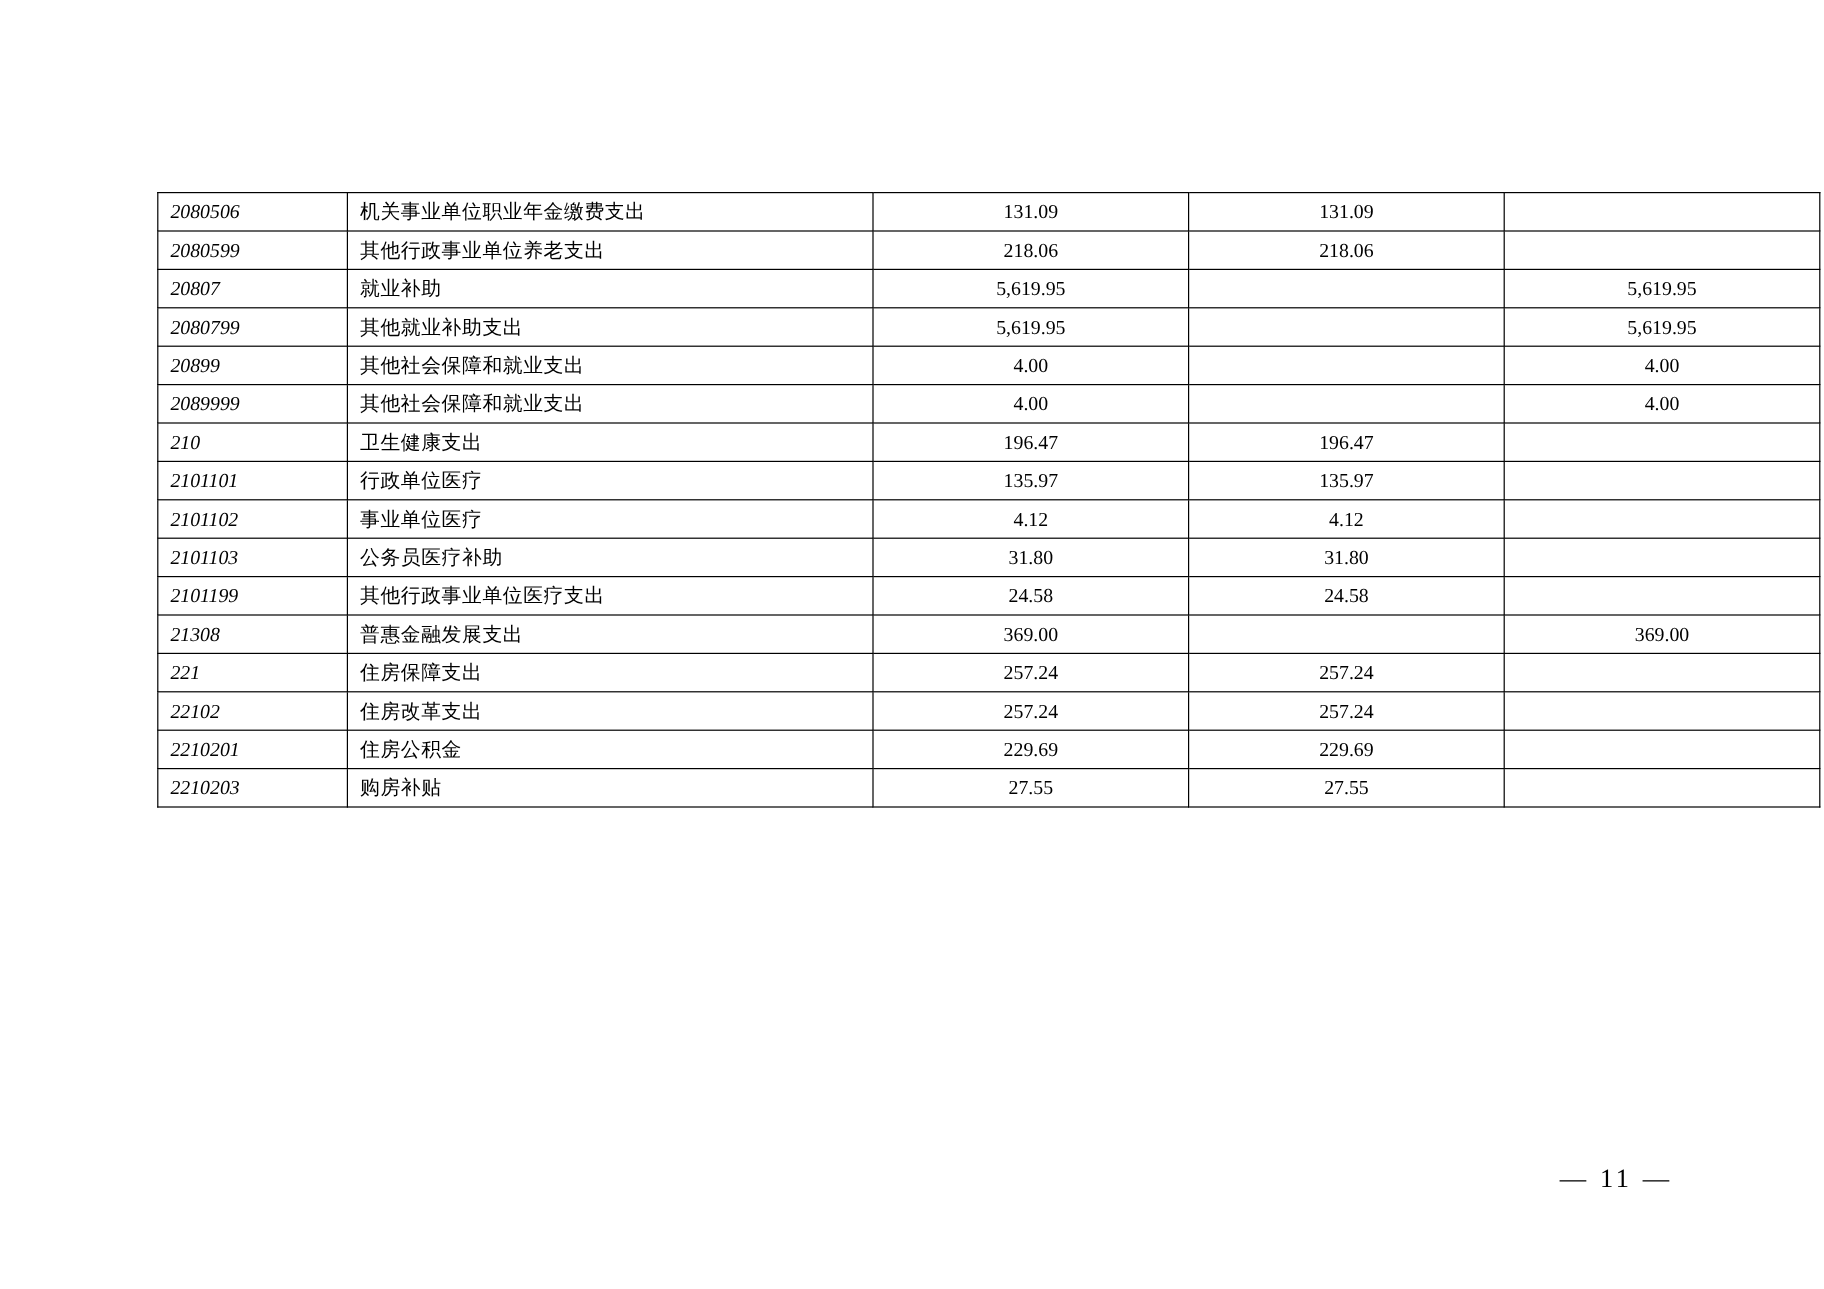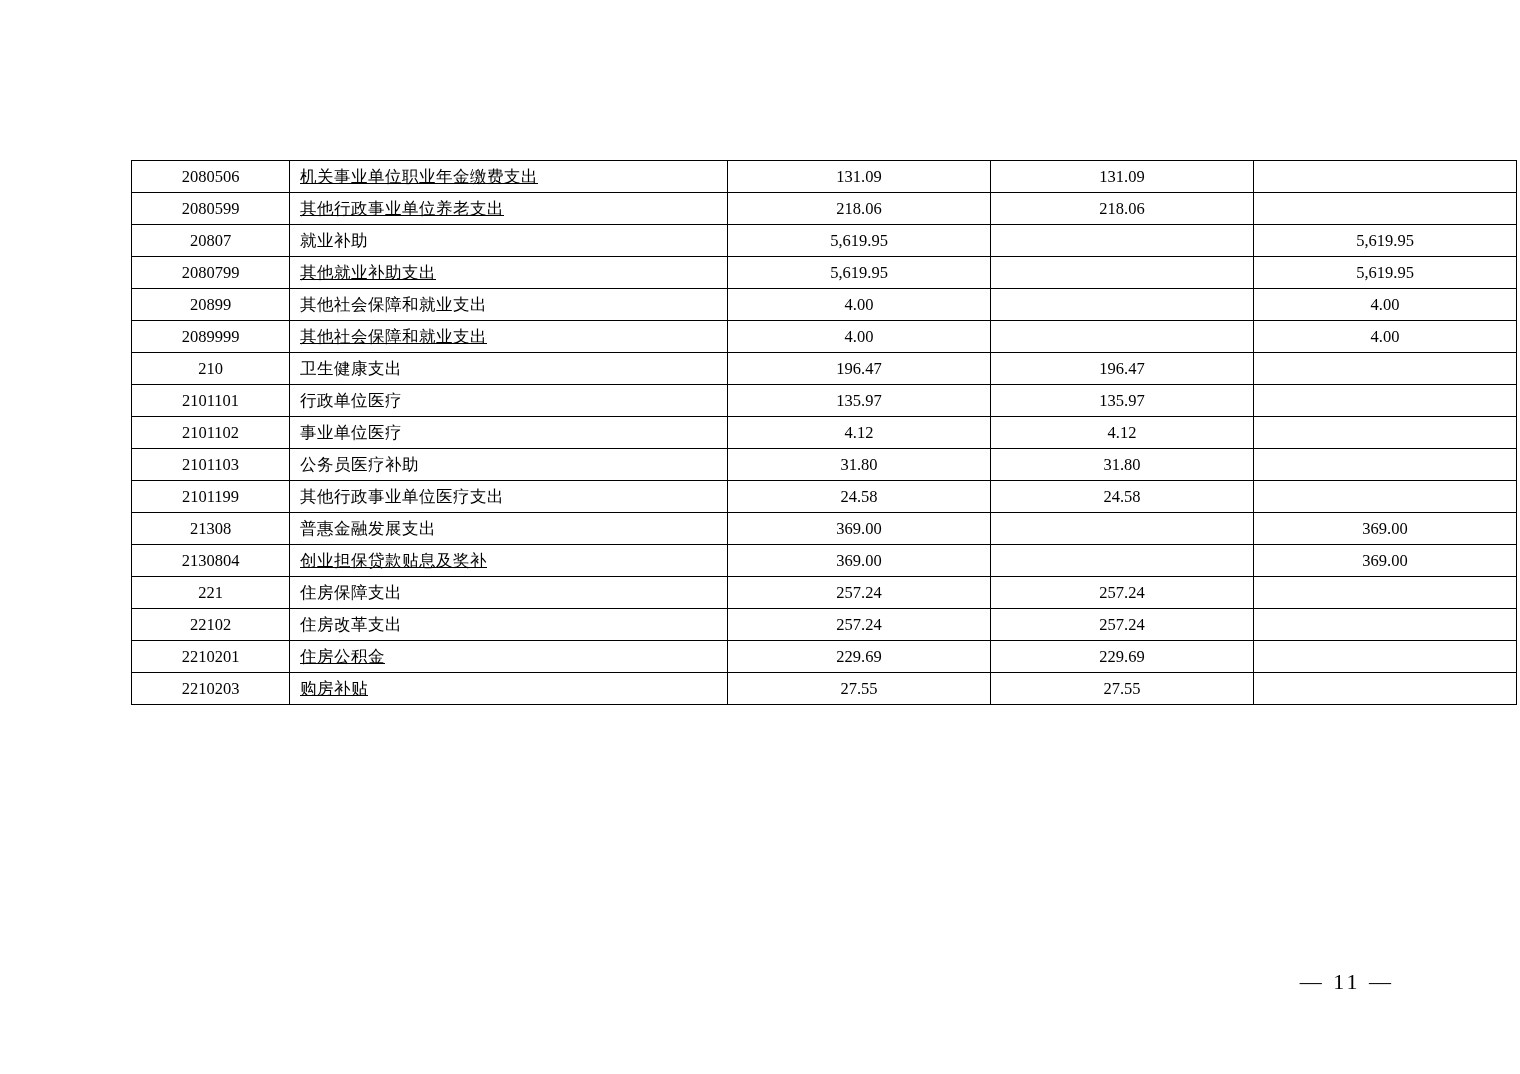--- a/index.html
+++ b/index.html
@@ -35,35 +35,36 @@
     height: 31px;
     padding: 0 10px;
     font-size: 16.5px;
     line-height: 30px;
     vertical-align: middle;
     white-space: nowrap;
     overflow: hidden;
   }
   td.col-code {
     width: 137px;
-    text-align: center;
+    text-align: left;
+    font-style: italic;
   }
   td.col-name {
     width: 417px;
     text-align: left;
     letter-spacing: 0.5px;
   }
   td.col-num {
     width: 242px;
     text-align: center;
     font-family: "Liberation Serif", "DejaVu Serif", serif;
   }
   
   .ind0 { padding-left: 10px; }
-  .ind1 { padding-left: 20px; text-decoration: underline; }
+  .ind1 { padding-left: 20px; }
   .ind2 { padding-left: 30px; }
 
   .page-number {
     position: absolute;
     right: 126px;
     bottom: 79px;
     font-size: 22px;
     letter-spacing: 3px;
     white-space: nowrap;
   }
@@ -153,27 +154,20 @@
           <td class="col-num"></td>
         </tr>
         <tr>
           <td class="col-code">21308</td>
           <td class="col-name ind0">普惠金融发展支出</td>
           <td class="col-num">369.00</td>
           <td class="col-num"></td>
           <td class="col-num">369.00</td>
         </tr>
         <tr>
-          <td class="col-code">2130804</td>
-          <td class="col-name ind1">创业担保贷款贴息及奖补</td>
-          <td class="col-num">369.00</td>
-          <td class="col-num"></td>
-          <td class="col-num">369.00</td>
-        </tr>
-        <tr>
           <td class="col-code">221</td>
           <td class="col-name ind0">住房保障支出</td>
           <td class="col-num">257.24</td>
           <td class="col-num">257.24</td>
           <td class="col-num"></td>
         </tr>
         <tr>
           <td class="col-code">22102</td>
           <td class="col-name ind0">住房改革支出</td>
           <td class="col-num">257.24</td>

